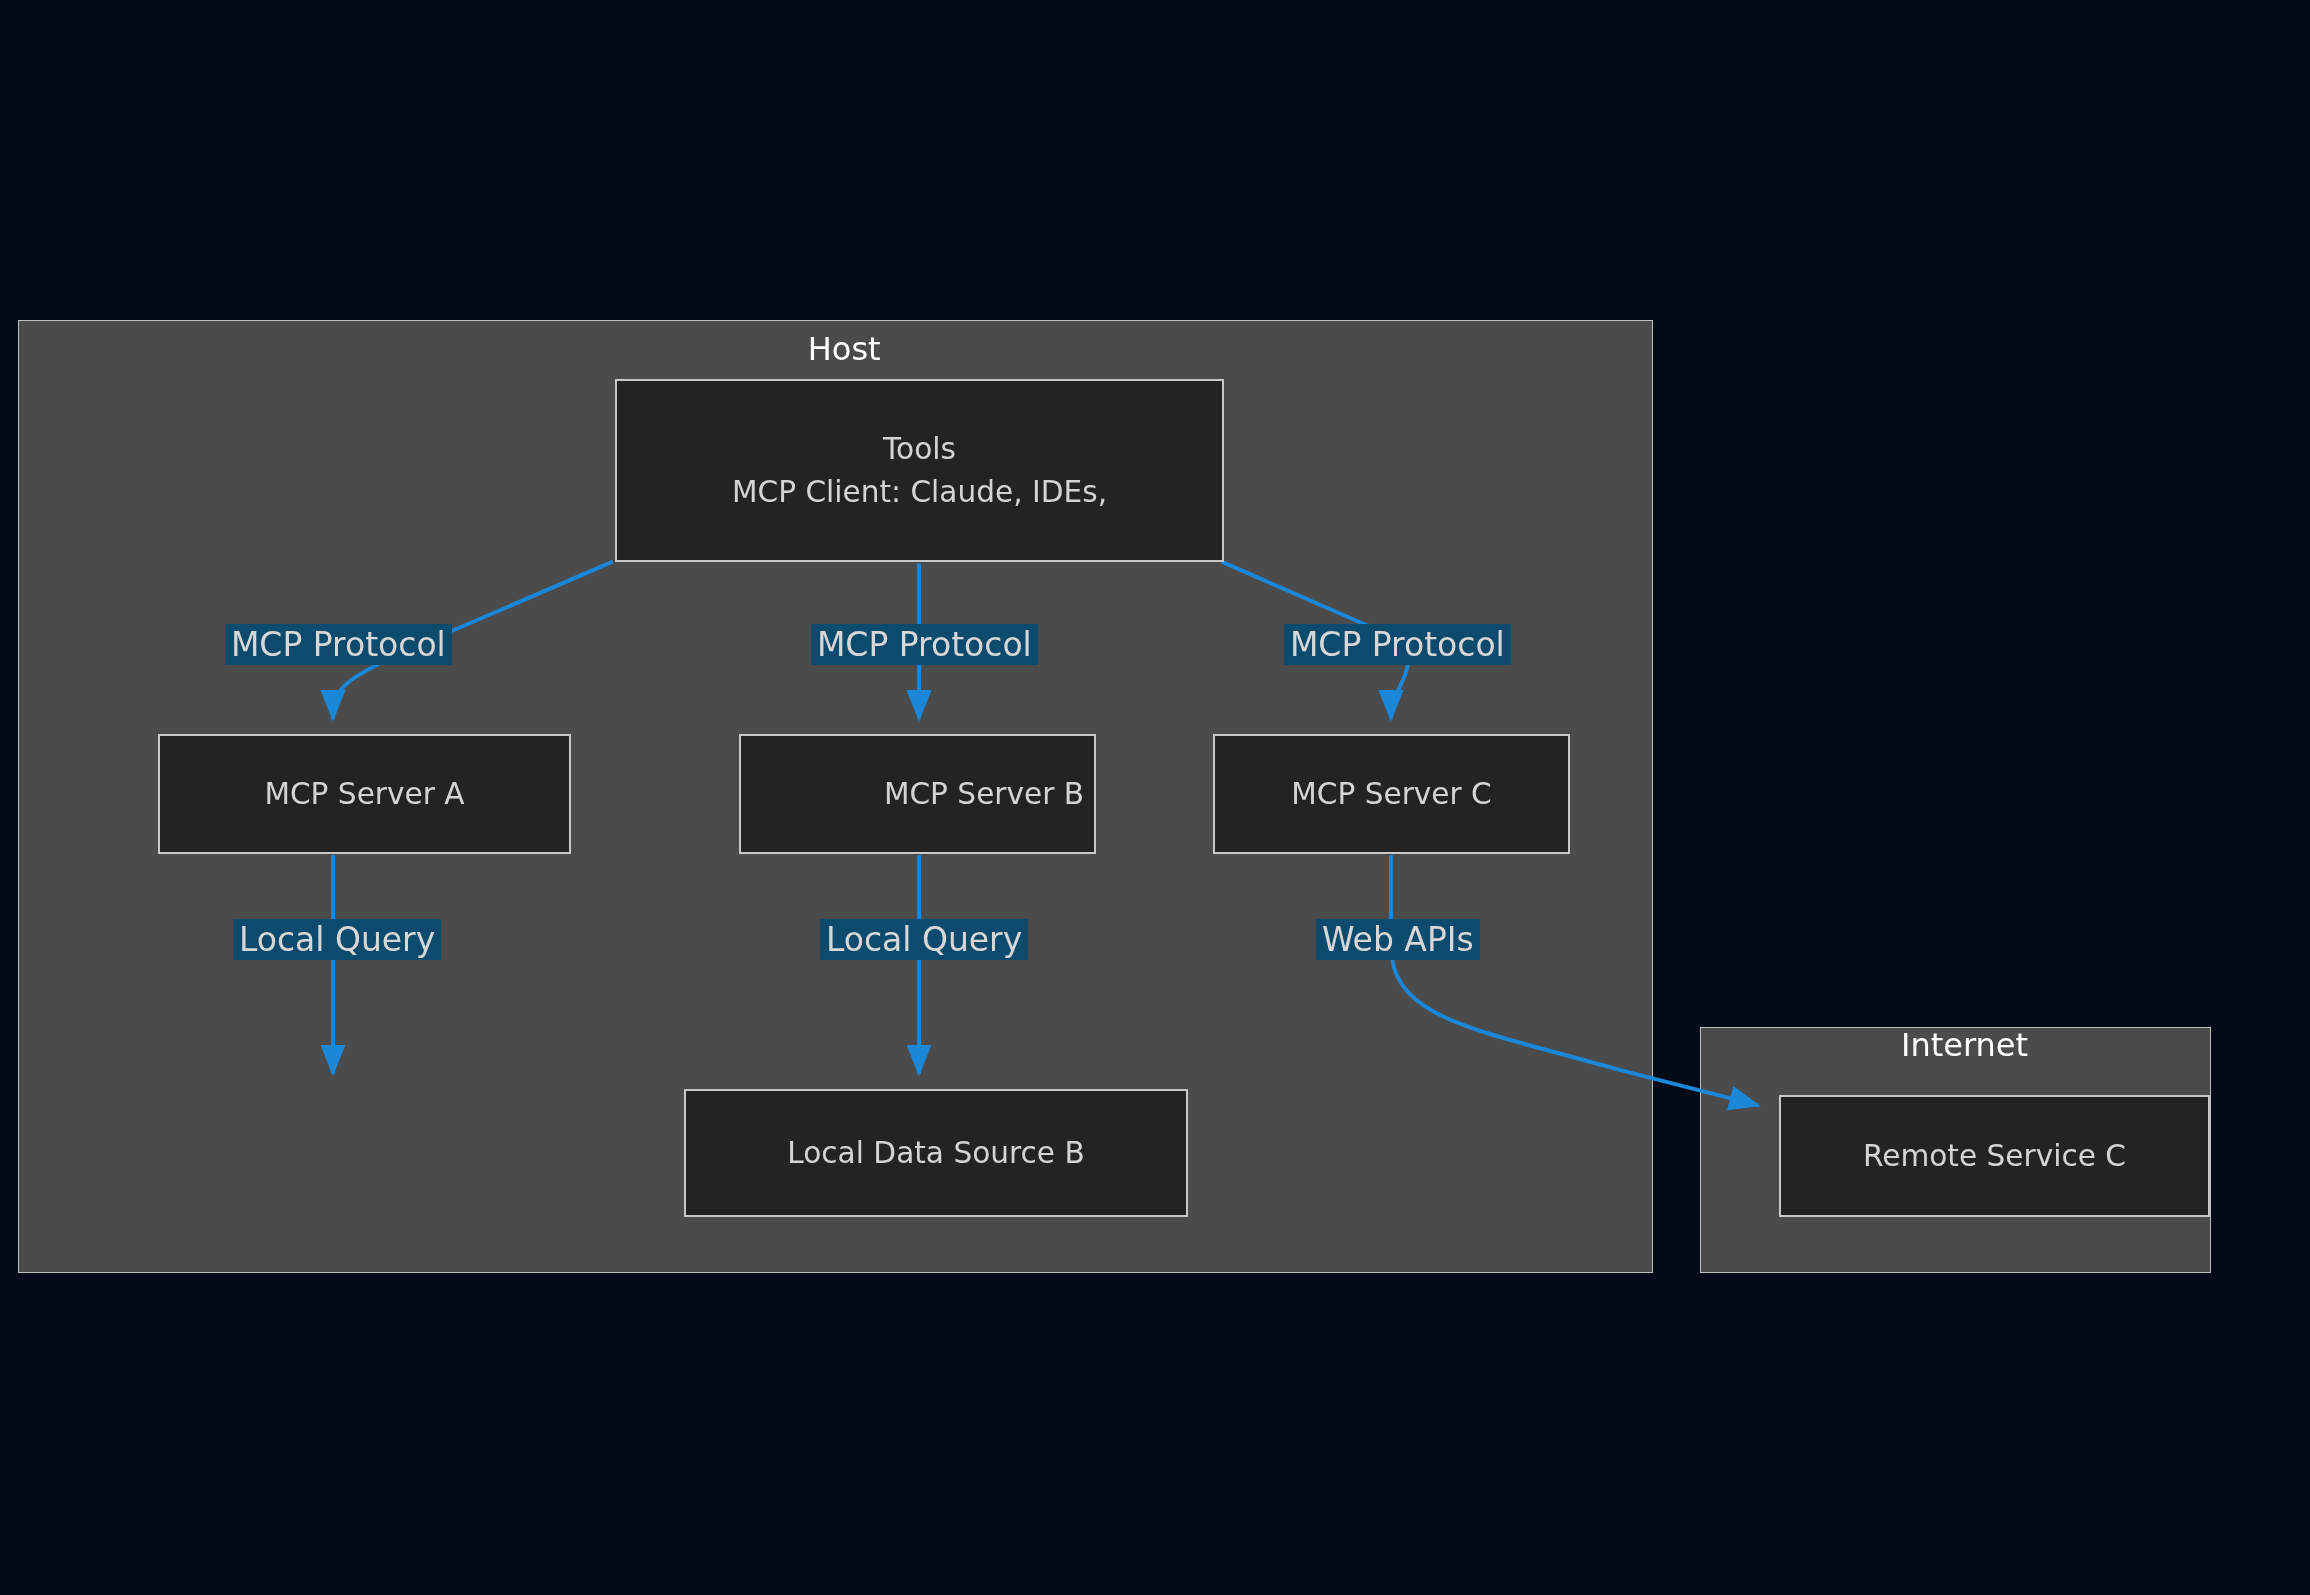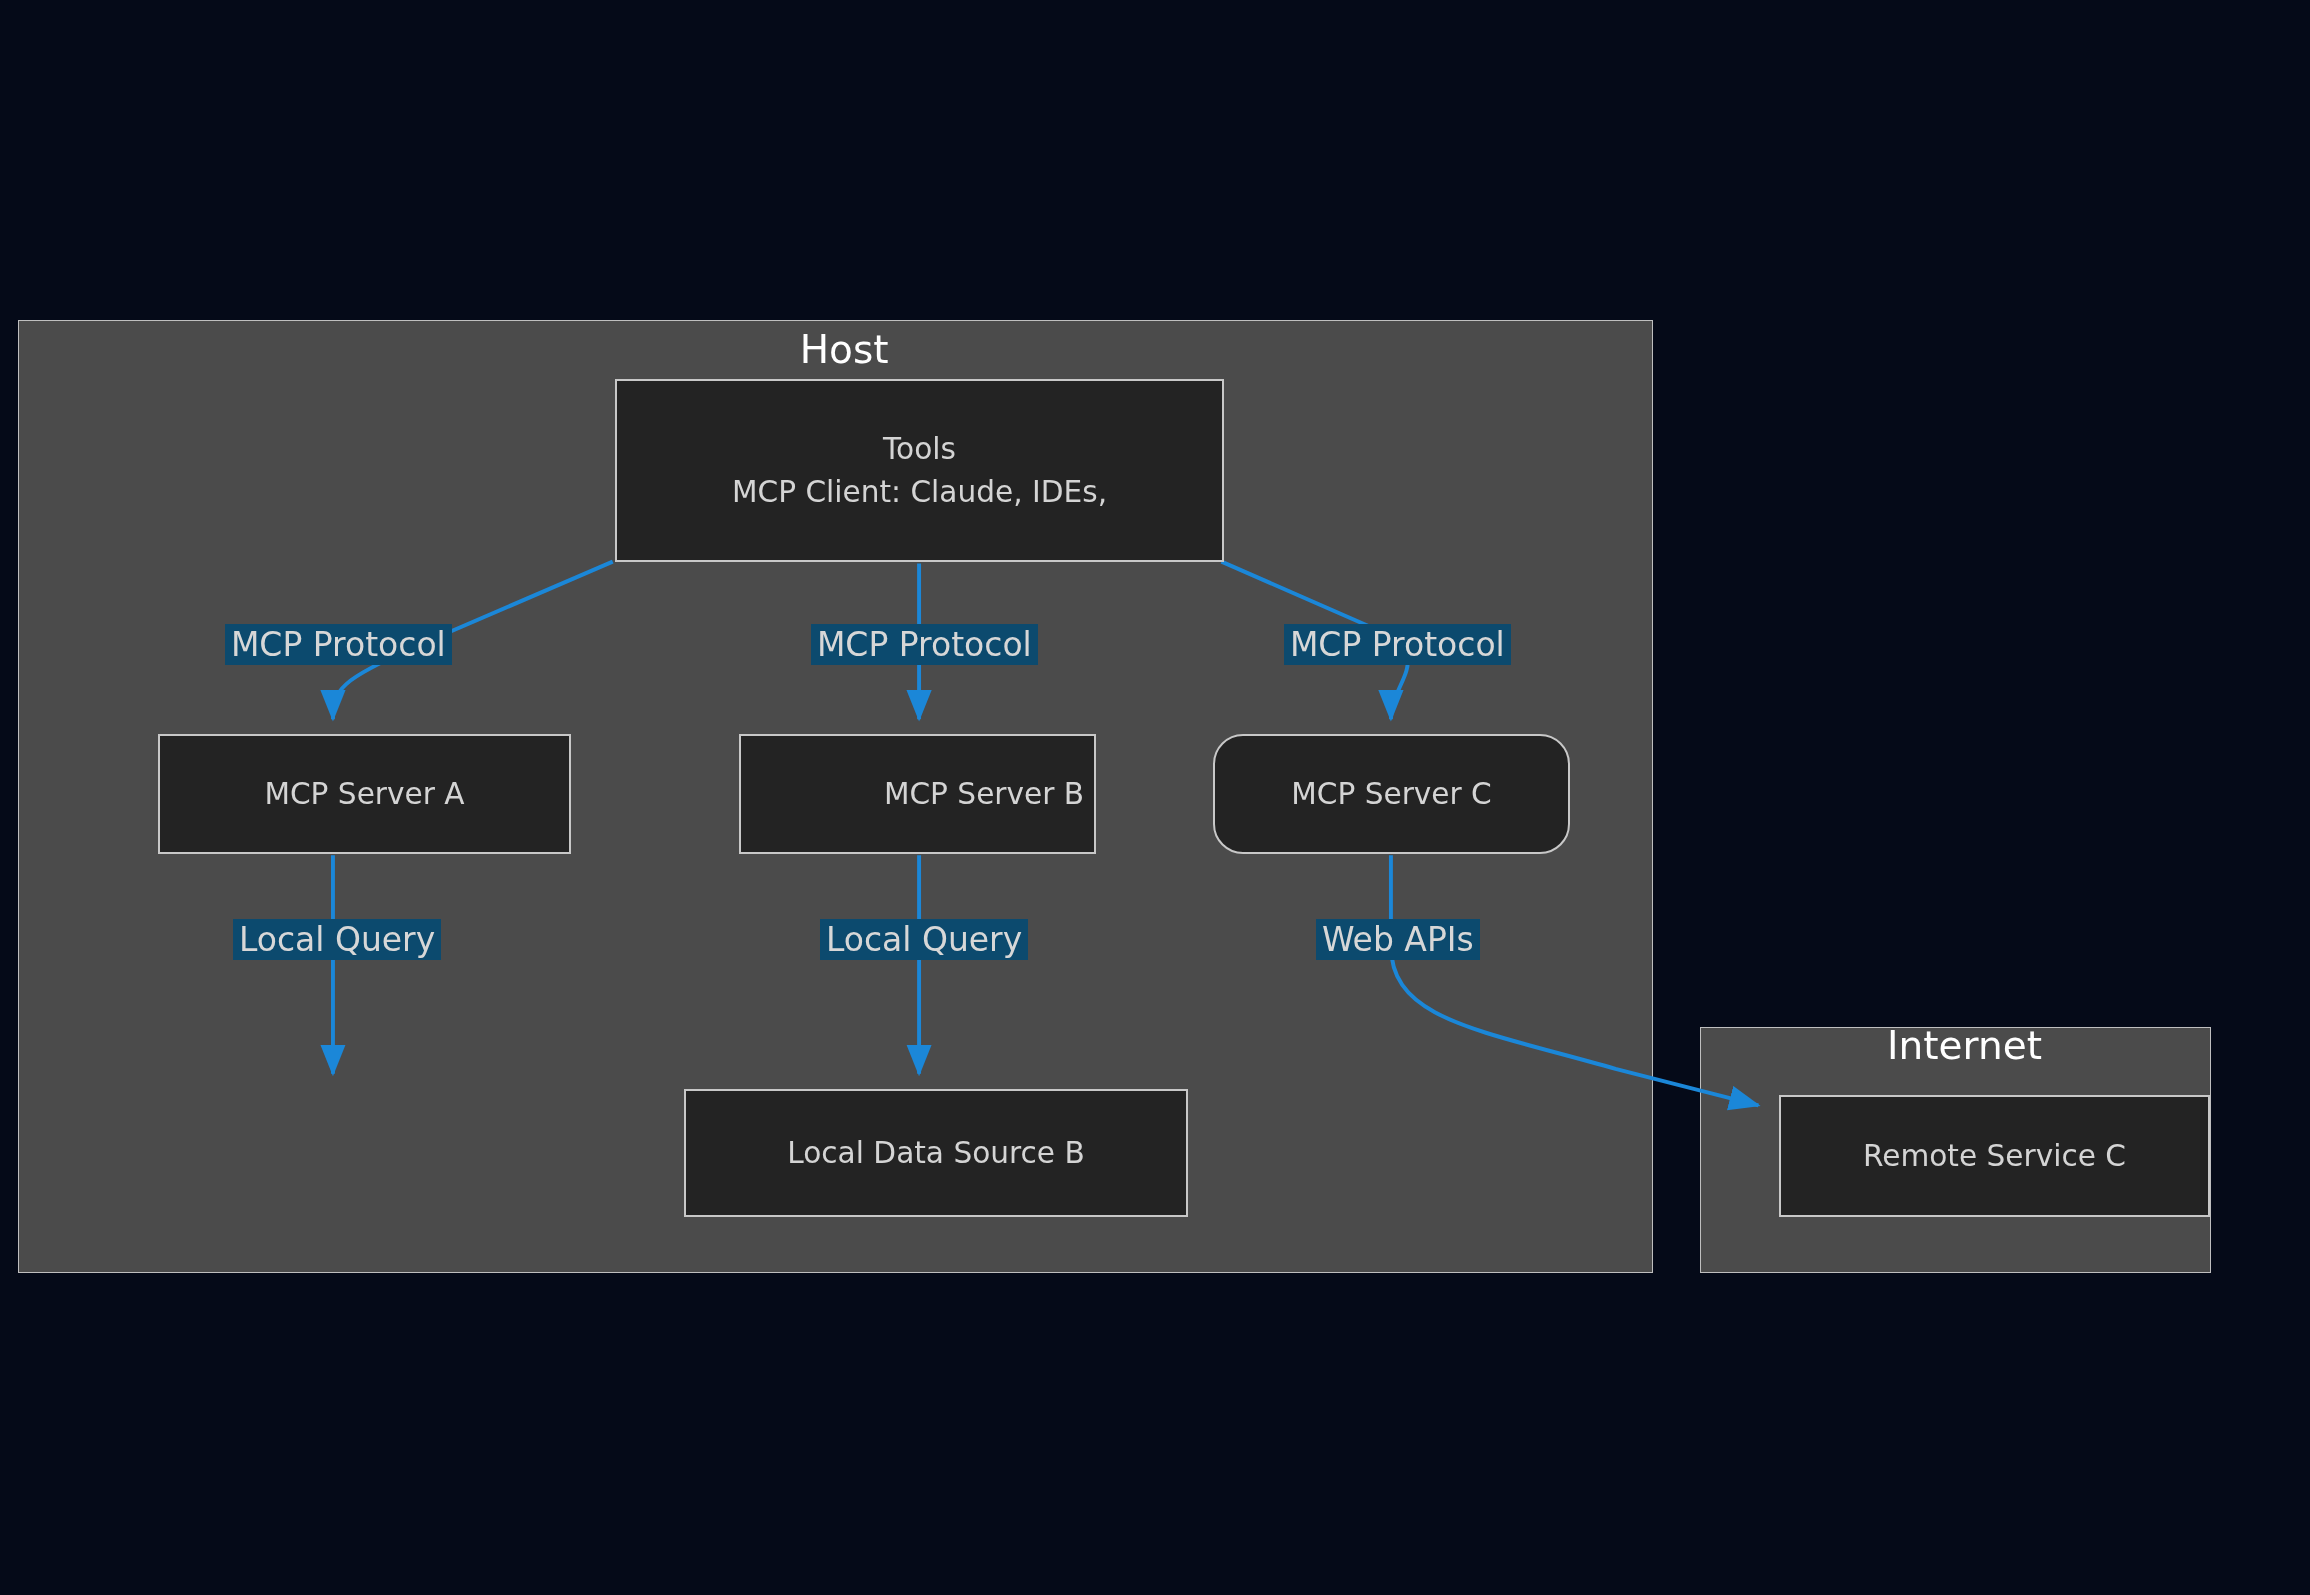--- a/index.html
+++ b/index.html
@@ -31,21 +31,21 @@
     background: #4b4b4b;
     border: 1px solid #bfbfbf;
     box-sizing: border-box;
   }
   .subgraph-title {
     position: absolute;
     left: 0;
     right: 0;
     text-align: center;
     color: #ffffff;
-    font-size: 39px;
+    font-size: 32px;
     line-height: 33px;
     white-space: nowrap;
     padding-left: 18px;
   }
 
   
   .node {
     position: absolute;
     background: #232323;
     border: 2px solid #c8c8c8;
@@ -124,21 +124,21 @@
   </div>
 
   <div class="node" id="node-server-a" style="left:158px; top:734px; width:413px; height:120px;">
     <span>MCP Server A</span>
   </div>
 
   <div class="node" id="node-server-b" style="left:739px; top:734px; width:357px; height:120px;justify-content:flex-end;">
     <span>MCP Server B</span>
   </div>
 
-  <div class="node" id="node-server-c" style="left:1213px; top:734px; width:357px; height:120px;border-radius:30px;">
+  <div class="node" id="node-server-c" style="left:1213px; top:734px; width:357px; height:120px;">
     <span>MCP Server C</span>
   </div>
 
 
   <div class="node" id="node-source-b" style="left:684px; top:1089px; width:504px; height:128px;">
     <span>Local Data Source B</span>
   </div>
 
   <div class="node" id="node-remote-c" style="left:1779px; top:1087px; width:431px; height:122px;margin-top:8px;">
     <span>Remote Service C</span>

